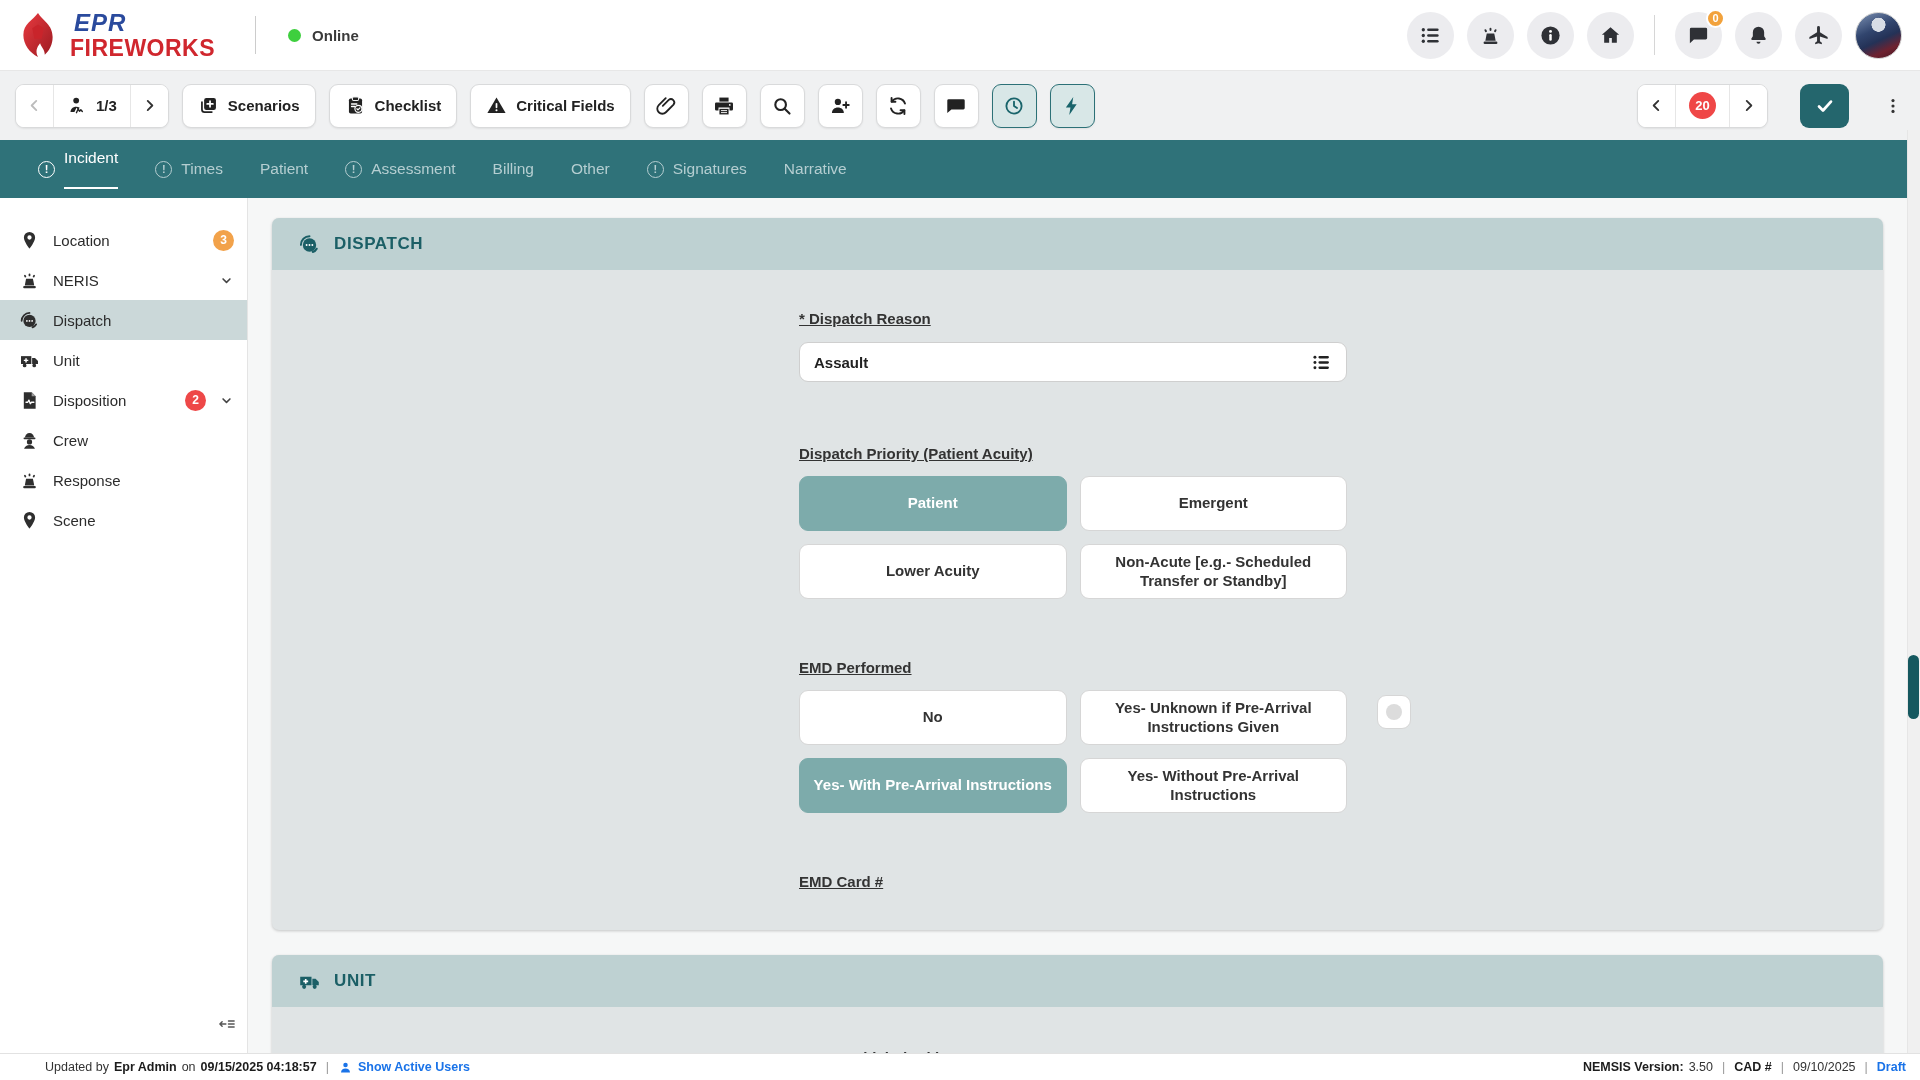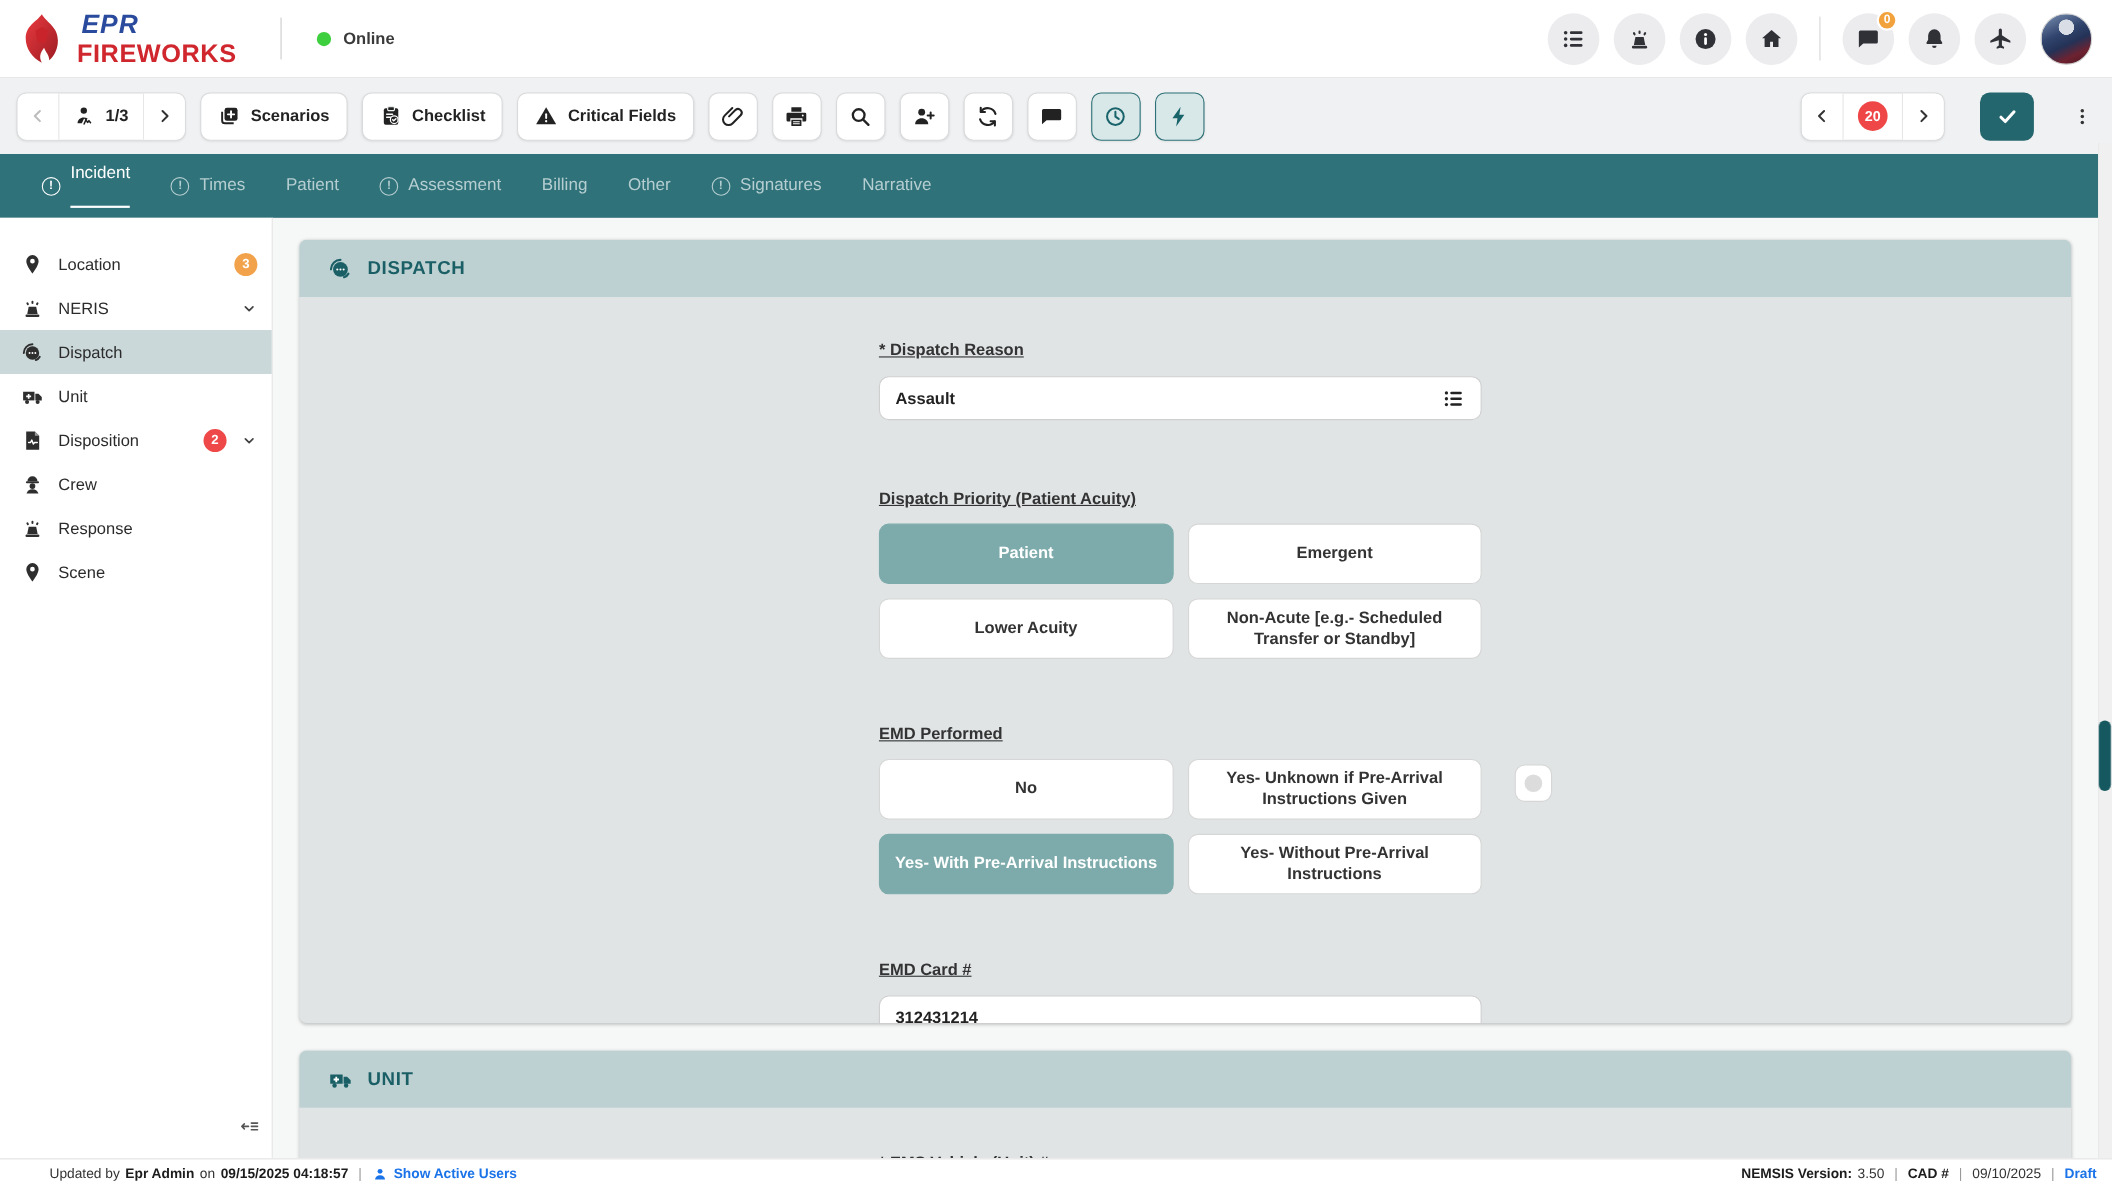--- a/index.html
+++ b/index.html
@@ -537,23 +537,20 @@
           <button class="opt">No</button>
           <button class="opt">Yes- Unknown if Pre-Arrival Instructions Given</button>
           <button class="opt selected">Yes- With Pre-Arrival Instructions</button>
           <button class="opt">Yes- Without Pre-Arrival Instructions</button>
           <button class="null-btn">
               <span class="dot"></span>
             </button>
         </div>
 
         <div class="flabel mt60">EMD Card #</div>
-        <div class="finput">
-          <span>312431214</span>
-        </div>
       </div>
     </div>
 
     <div class="card card-unit">
       <div class="card-hd">
         <span>
             <svg viewBox="0 0 24 24" fill="currentColor">
               <path d="M2.3 7h11.8v9H2.3z"></path>
               <path d="M15 9.2h3.3l3.4 3.3v3.5H15z"></path>
               <circle cx="6.4" cy="17.6" r="2.1"></circle>

